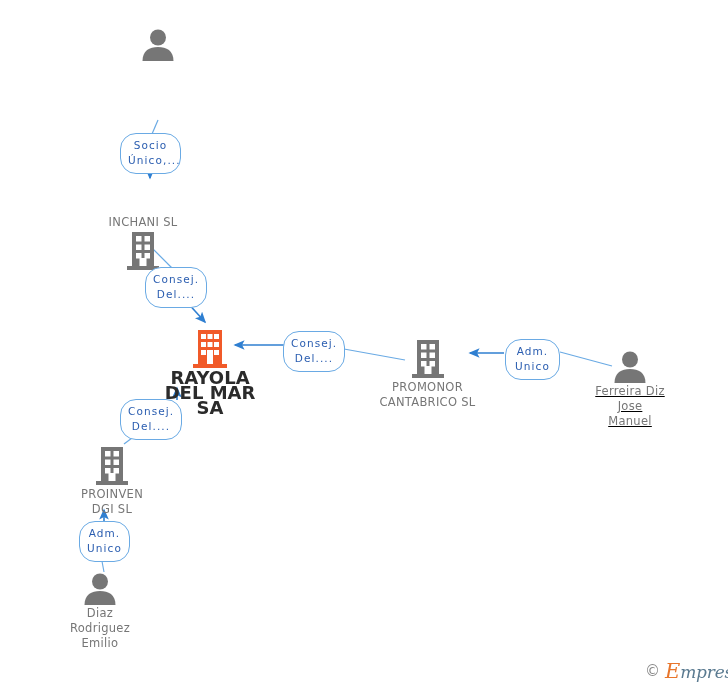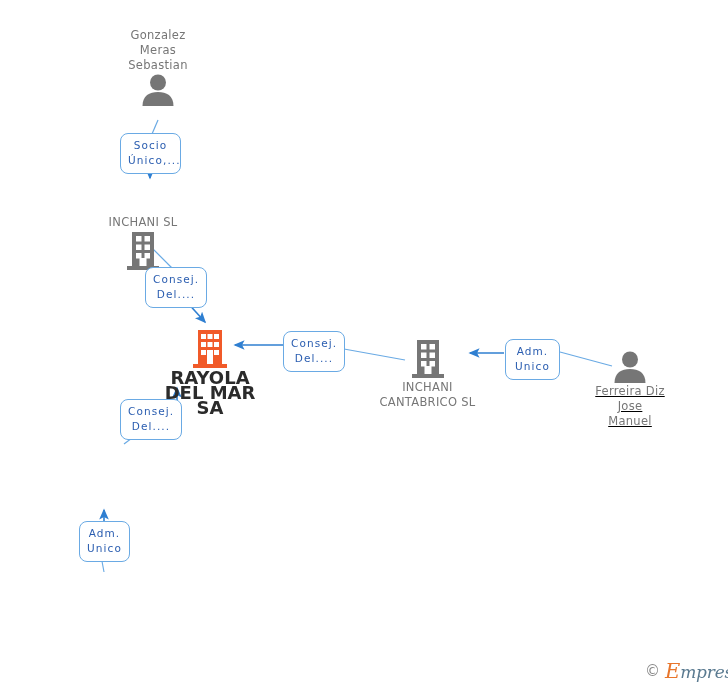--- a/index.html
+++ b/index.html
@@ -43,21 +43,21 @@
     letter-spacing: 0px;
     line-height: 15px;
   }
   .icon-wrap {
     display: block;
     line-height: 0;
   }
   .rel-box {
     position: absolute;
     border: 1.5px solid #6aaae4;
-    border-radius: 8px;
+    border-radius: 16px;
     background: #ffffff;
     color: #2a5db0;
     font-size: 10.5px;
     line-height: 15px;
     letter-spacing: 1.1px;
     text-align: center;
     padding: 4px 7px 5px 7px;
     box-sizing: border-box;
     white-space: pre-line;
     z-index: 5;
@@ -117,23 +117,20 @@
     <path d="M124,444 L140,432" stroke="#6aaae4" stroke-width="1.2" fill="none"></path>
 
     <path d="M177,400 L177,388" stroke="#2f7fd1" stroke-width="1.6" fill="none" marker-end="url(#arrow)"></path>
 
     <path d="M104,572 L101,556" stroke="#6aaae4" stroke-width="1.2" fill="none"></path>
 
     <path d="M104,522 L104,510" stroke="#2f7fd1" stroke-width="1.6" fill="none" marker-end="url(#arrow)"></path>
   </svg>
 
   <div class="node" style="left:103px; top:28px; width:110px;">
-    <div class="node-label">Gonzalez
-Meras
-Sebastian</div>
     <span class="icon-wrap">
       <svg width="40" height="34" viewBox="0 0 40 34">
         <circle cx="20" cy="9.5" r="8" fill="#767676"></circle>
         <path d="M4.5,33 C4.5,22.5 11.5,19 20,19 C28.5,19 35.5,22.5 35.5,33 Z" fill="#767676"></path>
       </svg>
     </span>
   </div>
 
   <div class="rel-box" style="left:120px; top:133px; width:61px;">Socio
 Único,...</div>
@@ -188,21 +185,21 @@
         <rect x="1" y="36" width="32" height="4" fill="#767676"></rect>
         <rect x="10" y="6" width="5.5" height="5.5" fill="#ffffff"></rect>
         <rect x="18.5" y="6" width="5.5" height="5.5" fill="#ffffff"></rect>
         <rect x="10" y="14.5" width="5.5" height="5.5" fill="#ffffff"></rect>
         <rect x="18.5" y="14.5" width="5.5" height="5.5" fill="#ffffff"></rect>
         <rect x="10" y="23" width="5.5" height="5.5" fill="#ffffff"></rect>
         <rect x="18.5" y="23" width="5.5" height="5.5" fill="#ffffff"></rect>
         <rect x="13.5" y="28" width="7" height="8" fill="#ffffff"></rect>
       </svg>
     </span>
-    <div class="node-label">INCHANI
+    <div class="node-label">PROMONOR
 CANTABRICO SL</div>
   </div>
 
   <div class="rel-box" style="left:505px; top:339px; width:55px;">Adm.
 Unico</div>
 
   <div class="node" style="left:575px; top:350px; width:110px;text-decoration:underline;">
     <span class="icon-wrap">
       <svg width="40" height="34" viewBox="0 0 40 34">
         <circle cx="20" cy="9.5" r="8" fill="#767676"></circle>
@@ -210,23 +207,51 @@
       </svg>
     </span>
     <div class="node-label">Ferreira Diz
 Jose
 Manuel</div>
   </div>
 
   <div class="rel-box" style="left:120px; top:399px; width:62px;">Consej.
 Del....</div>
 
+  <div class="node" style="left:57px; top:445px; width:110px;">
+    <span class="icon-wrap">
+      <svg width="34" height="42" viewBox="0 0 34 42">
+        <rect x="6" y="2" width="22" height="34" fill="#767676"></rect>
+        <rect x="1" y="36" width="32" height="4" fill="#767676"></rect>
+        <rect x="10" y="6" width="5.5" height="5.5" fill="#ffffff"></rect>
+        <rect x="18.5" y="6" width="5.5" height="5.5" fill="#ffffff"></rect>
+        <rect x="10" y="14.5" width="5.5" height="5.5" fill="#ffffff"></rect>
+        <rect x="18.5" y="14.5" width="5.5" height="5.5" fill="#ffffff"></rect>
+        <rect x="10" y="23" width="5.5" height="5.5" fill="#ffffff"></rect>
+        <rect x="18.5" y="23" width="5.5" height="5.5" fill="#ffffff"></rect>
+        <rect x="13.5" y="28" width="7" height="8" fill="#ffffff"></rect>
+      </svg>
+    </span>
+    <div class="node-label">PROINVEN
+DGI  SL</div>
+  </div>
 
   <div class="rel-box" style="left:79px; top:521px; width:51px;">Adm.
 Unico</div>
 
+  <div class="node" style="left:45px; top:572px; width:110px;">
+    <span class="icon-wrap">
+      <svg width="40" height="34" viewBox="0 0 40 34">
+        <circle cx="20" cy="9.5" r="8" fill="#767676"></circle>
+        <path d="M4.5,33 C4.5,22.5 11.5,19 20,19 C28.5,19 35.5,22.5 35.5,33 Z" fill="#767676"></path>
+      </svg>
+    </span>
+    <div class="node-label">Diaz
+Rodriguez
+Emilio</div>
+  </div>
 
   <div class="watermark" style="left:645px; top:661px;">
     <span class="wm-c">©</span>
     <span class="wm-text"><span class="first">E</span><span>mpresia</span></span>
   </div>
 
 </div>
 
 </body></html>

